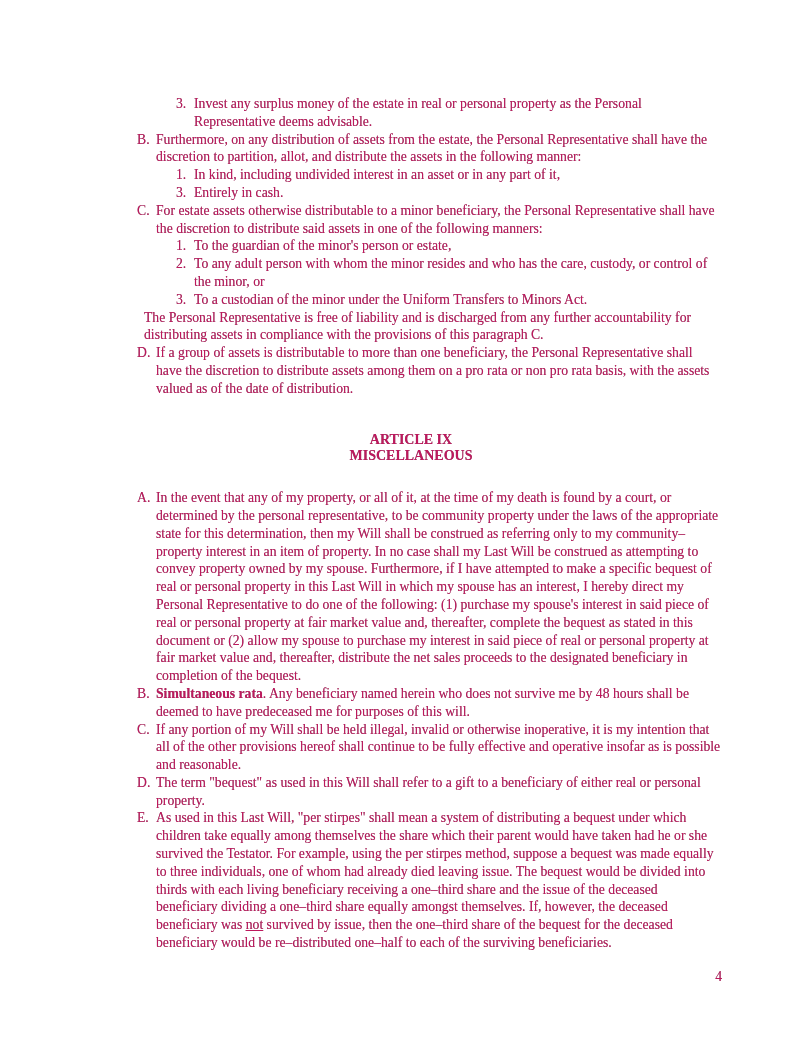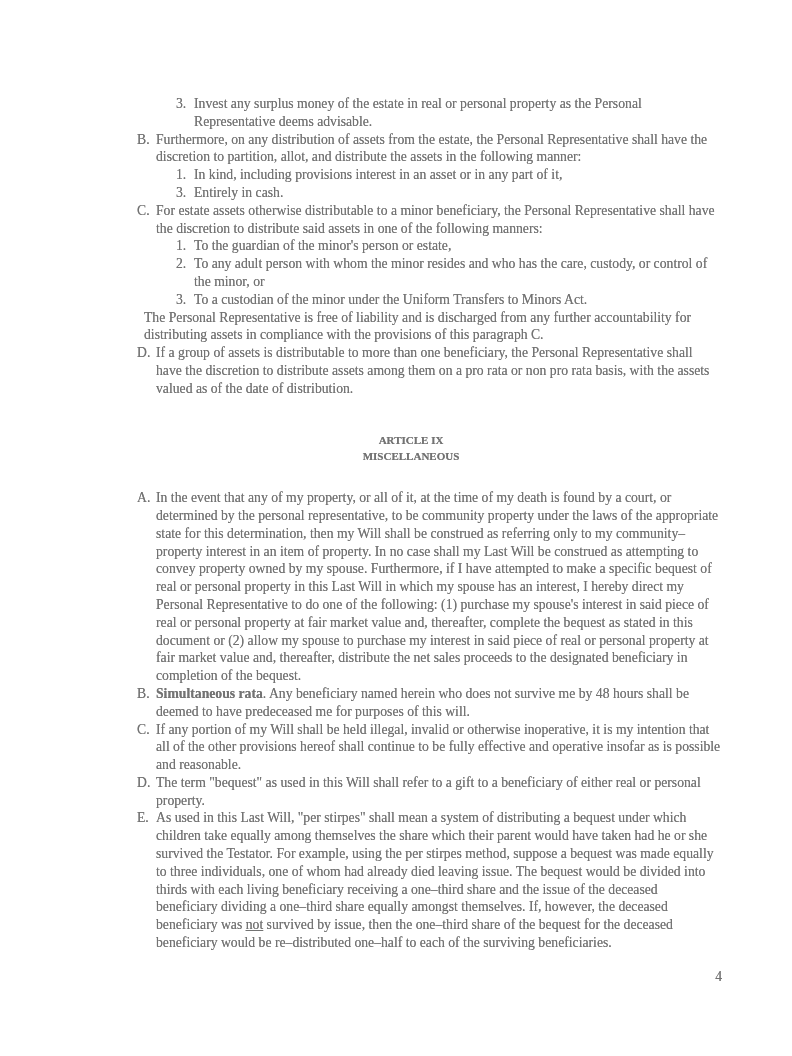--- a/index.html
+++ b/index.html
@@ -7,21 +7,21 @@
     padding: 0;
     background: #ffffff;
   }
   .page {
     position: relative;
     width: 792px;
     height: 1056px;
     background: #ffffff;
     overflow: hidden;
     font-family: "Liberation Serif", "DejaVu Serif", serif;
-    color: #737373;
+    color: #be185d;
   }
   .content {
     position: absolute;
     top: 95px;
     left: 125px;
     width: 596px;
     font-size: 13.7px;
     line-height: 17.8px;
     text-shadow: 0 0 0.4px rgba(0,0,0,0.45);
   }
@@ -44,40 +44,40 @@
   .cont {
     margin-left: 19px;
     padding-left: 0;
     text-indent: 0;
   }
   .heading {
     text-align: center;
     font-weight: bold;
     margin: 34px 24px 24px 0;
     line-height: 16.8px;
-    font-size: 11px;
+    font-size: 14px;
   }
   .b { font-weight: bold; }
   .u { text-decoration: underline; text-align: right; }
   .page-number {
     position: absolute;
     top: 969px;
     right: 70px;
     font-size: 13.7px;
     text-shadow: 0 0 0.4px rgba(0,0,0,0.45);
   }
 </style>
 </head>
 <body>
 
 <div class="page">
   <div class="content">
       <div class="li level2"><span class="marker">3.</span><span>Invest any surplus money of the estate in real or personal property as the Personal Representative deems advisable.</span></div>
       <div class="li level1"><span class="marker">B.</span><span>Furthermore, on any distribution of assets from the estate, the Personal Representative shall have the discretion to partition, allot, and distribute the assets in the following manner:</span></div>
-      <div class="li level2"><span class="marker">1.</span><span>In kind, including provisions interest in an asset or in any part of it,</span></div>
+      <div class="li level2"><span class="marker">1.</span><span>In kind, including undivided interest in an asset or in any part of it,</span></div>
       <div class="li level2"><span class="marker">3.</span><span>Entirely in cash.</span></div>
       <div class="li level1"><span class="marker">C.</span><span>For estate assets otherwise distributable to a minor beneficiary, the Personal Representative shall have the discretion to distribute said assets in one of the following manners:</span></div>
       <div class="li level2"><span class="marker">1.</span><span>To the guardian of the minor's person or estate,</span></div>
       <div class="li level2"><span class="marker">2.</span><span>To any adult person with whom the minor resides and who has the care, custody, or control of the minor, or</span></div>
       <div class="li level2"><span class="marker">3.</span><span>To a custodian of the minor under the Uniform Transfers to Minors Act.</span></div>
       <div class="li level1 cont"><span>The Personal Representative is free of liability and is discharged from any further accountability for distributing assets in compliance with the provisions of this paragraph C.</span></div>
       <div class="li level1"><span class="marker">D.</span><span>If a group of assets is distributable to more than one beneficiary, the Personal Representative shall have the discretion to distribute assets among them on a pro rata or non pro rata basis, with the assets valued as of the date of distribution.</span></div>
       <div class="heading">
         <div class="heading-line">ARTICLE IX</div>
         <div class="heading-line">MISCELLANEOUS</div>

